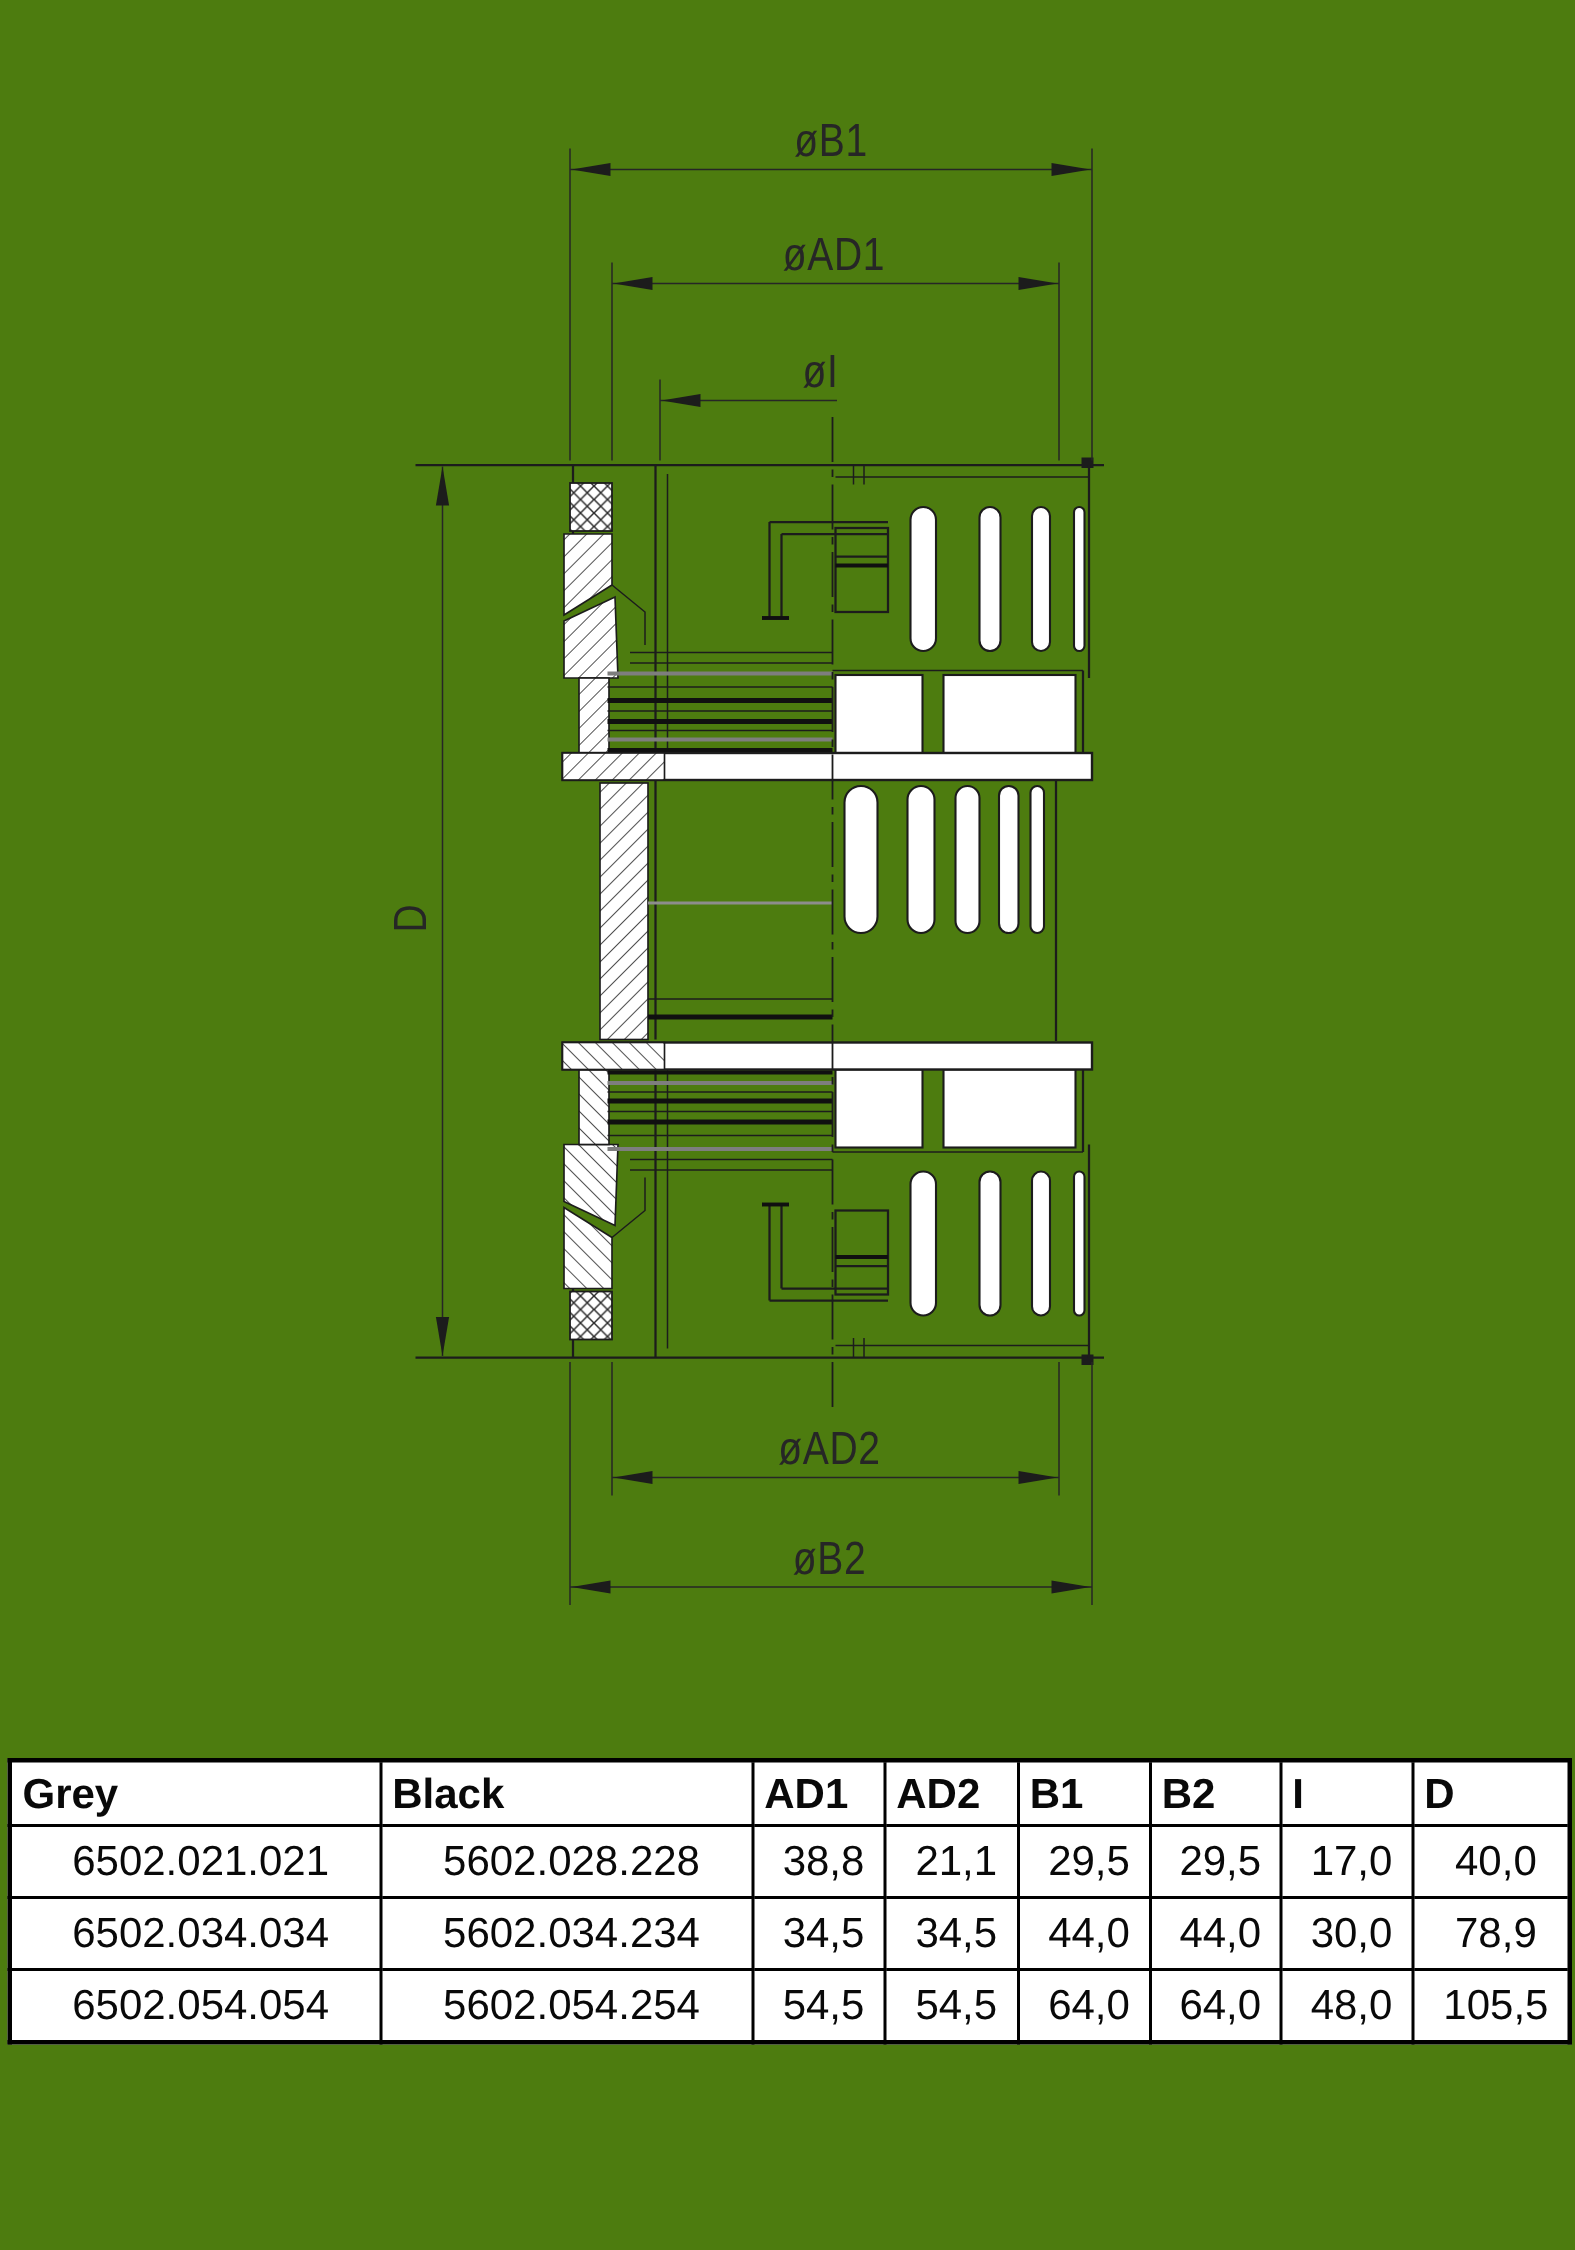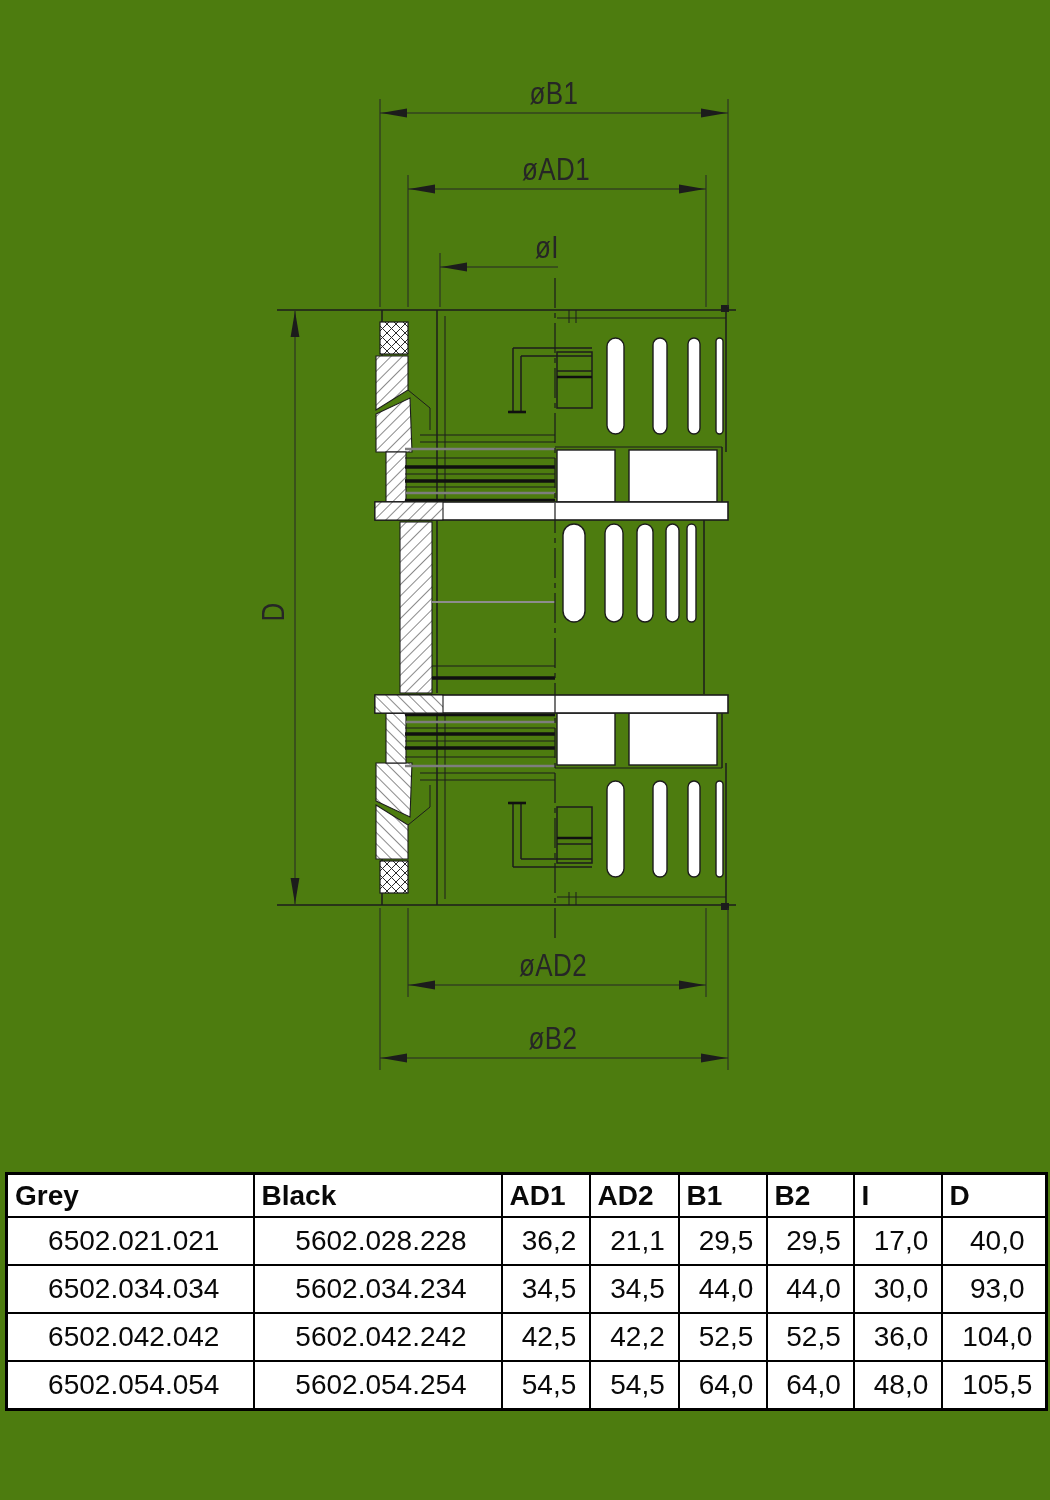--- a/index.html
+++ b/index.html
@@ -188,46 +188,36 @@
           <th>B1</th>
           <th>B2</th>
           <th>I</th>
           <th>D</th>
         </tr>
   </thead>
   <tbody>
         <tr>
           <td>6502.021.021</td>
           <td>5602.028.228</td>
-          <td>36,2</td>
+          <td>38,8</td>
           <td>21,1</td>
           <td>29,5</td>
           <td>29,5</td>
           <td>17,0</td>
           <td>40,0</td>
         </tr>
         <tr>
           <td>6502.034.034</td>
           <td>5602.034.234</td>
           <td>34,5</td>
           <td>34,5</td>
           <td>44,0</td>
           <td>44,0</td>
           <td>30,0</td>
-          <td>93,0</td>
-        </tr>
-        <tr>
-          <td>6502.042.042</td>
-          <td>5602.042.242</td>
-          <td>42,5</td>
-          <td>42,2</td>
-          <td>52,5</td>
-          <td>52,5</td>
-          <td>36,0</td>
-          <td>104,0</td>
+          <td>78,9</td>
         </tr>
         <tr>
           <td>6502.054.054</td>
           <td>5602.054.254</td>
           <td>54,5</td>
           <td>54,5</td>
           <td>64,0</td>
           <td>64,0</td>
           <td>48,0</td>
           <td>105,5</td>

